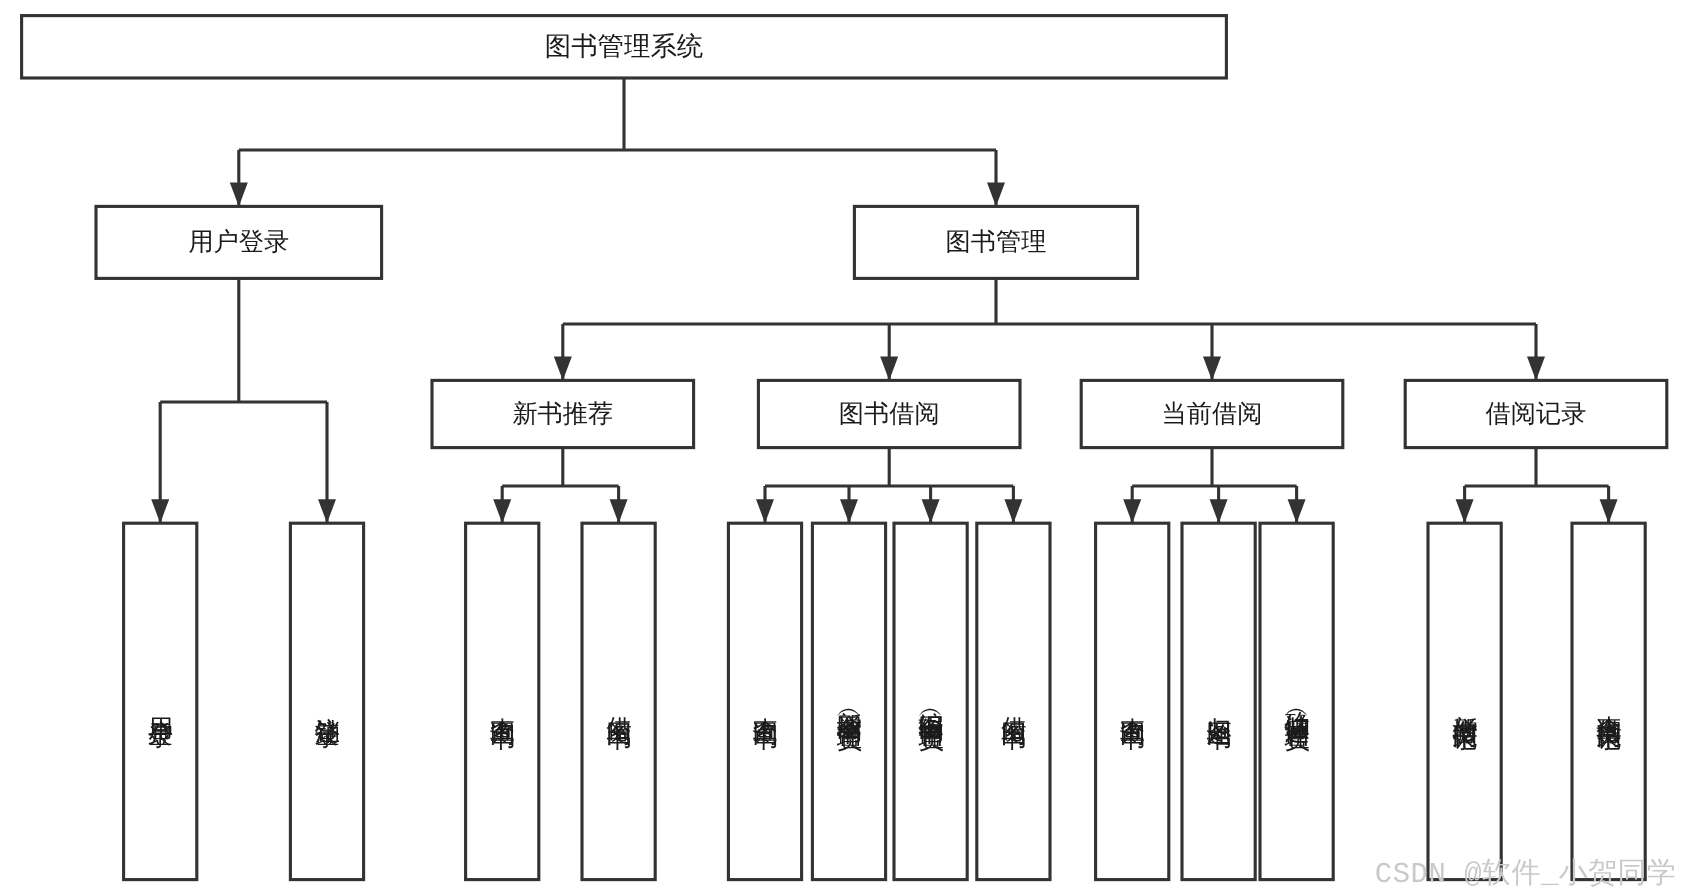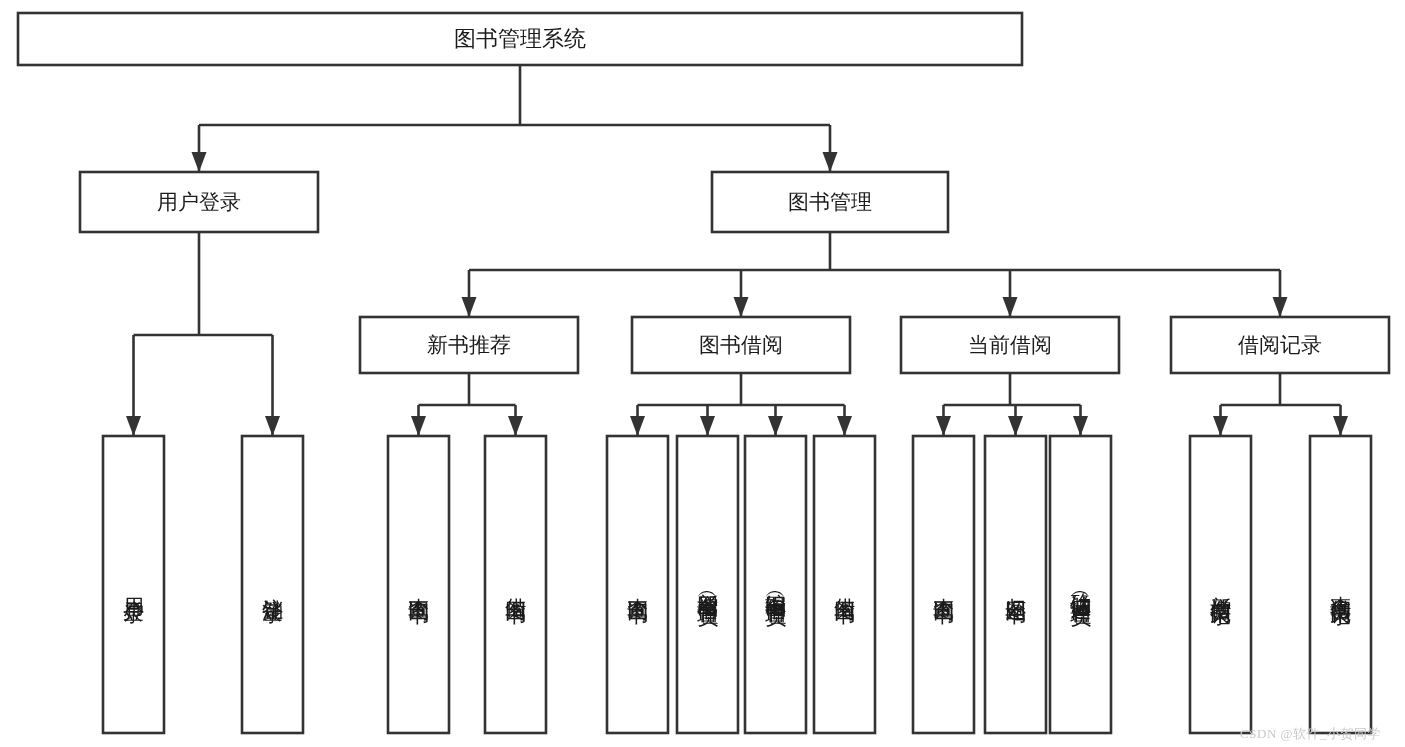--- a/index.html
+++ b/index.html
@@ -65,24 +65,24 @@
     color: #1b1b1b;
     writing-mode: vertical-rl;
     text-orientation: upright;
     letter-spacing: 2px;
     white-space: nowrap;
     text-align: center;
     pointer-events: none;
   }
   .watermark {
     position: absolute;
-    right: 24px;
+    right: 8px;
     bottom: 4px;
-    font-family: Liberation Serif, serif;
-    font-size: 13px;
+    font-family: Liberation Mono, monospace;
+    font-size: 24px;
     color: #c9c9c9;
     white-space: nowrap;
     letter-spacing: 0.5px;
   }
 </style>
 </head>
 <body>
 
 <div id="diagram-root">
 

